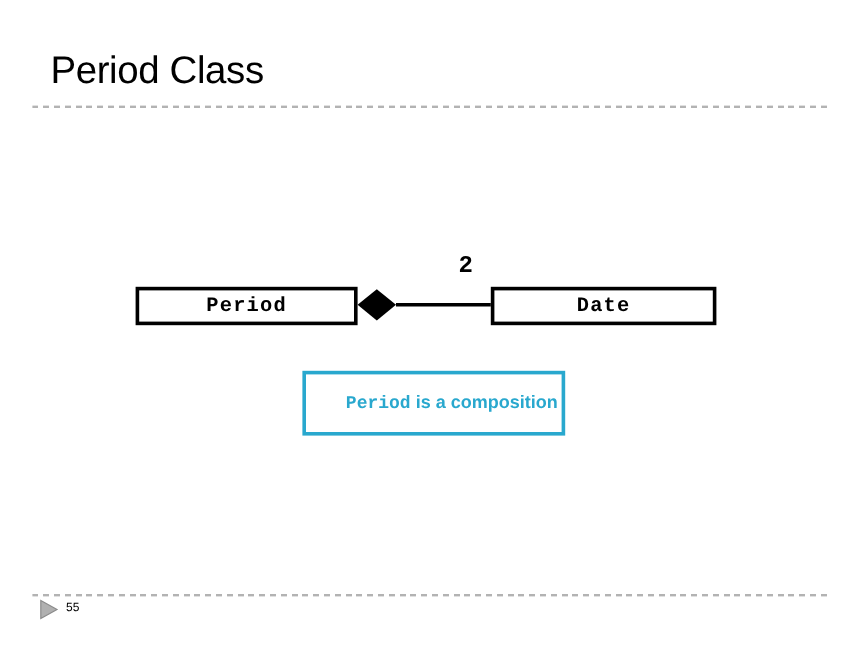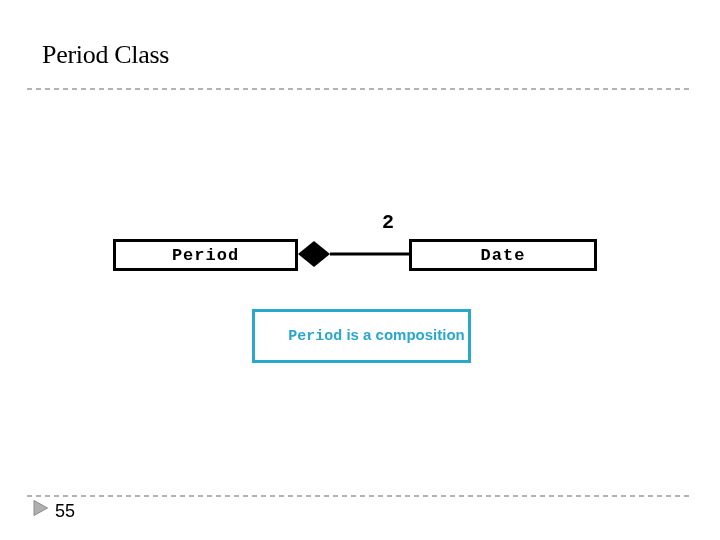--- a/index.html
+++ b/index.html
@@ -19,25 +19,25 @@
   }
   .slide {
     position: relative;
     width: 720px; height: 540px;
     background: #ffffff;
   }
   .slide-title {
     position: absolute;
     left: 42px; top: 40px;
     margin: 0;
-    font-size: 26px;
+    font-size: 32px;
     font-weight: 400;
     letter-spacing: -0.3px;
     color: var(--ink);
-    font-family: Liberation Serif, serif;
+    font-family: Liberation Sans, sans-serif;
   }
   .dashed-line {
     position: absolute;
     height: 2px;
     background-image: repeating-linear-gradient(to right, var(--divider) 0 5px, transparent 5px 9px);
   }
   .title-divider { left: 27px; top: 88px; width: 663px; }
   .footer-divider { left: 27px; top: 495px; width: 663px; }
 
   .class-box {
@@ -107,21 +107,21 @@
     width: 16px; height: 18px;
   }
   .marker-svg polygon {
     fill: var(--marker-fill);
     stroke: var(--marker-stroke);
     stroke-width: 1;
   }
   .page-number {
     position: absolute;
     left: 55px; top: 501px;
-    font-size: 18px;
+    font-size: 10px;
     color: var(--ink);
     font-family: "Liberation Sans", sans-serif;
   }
 </style>
 </head>
 <body>
 
 <div class="slide">
 
   <h1 class="slide-title">Period Class</h1>

